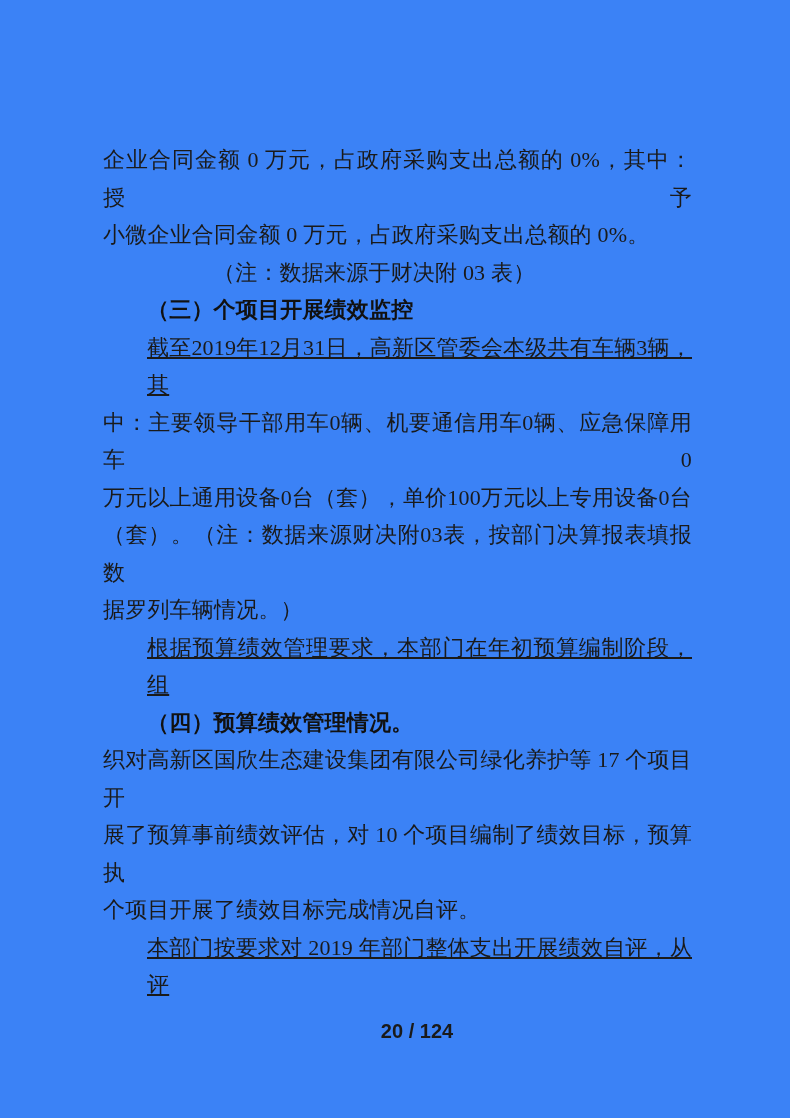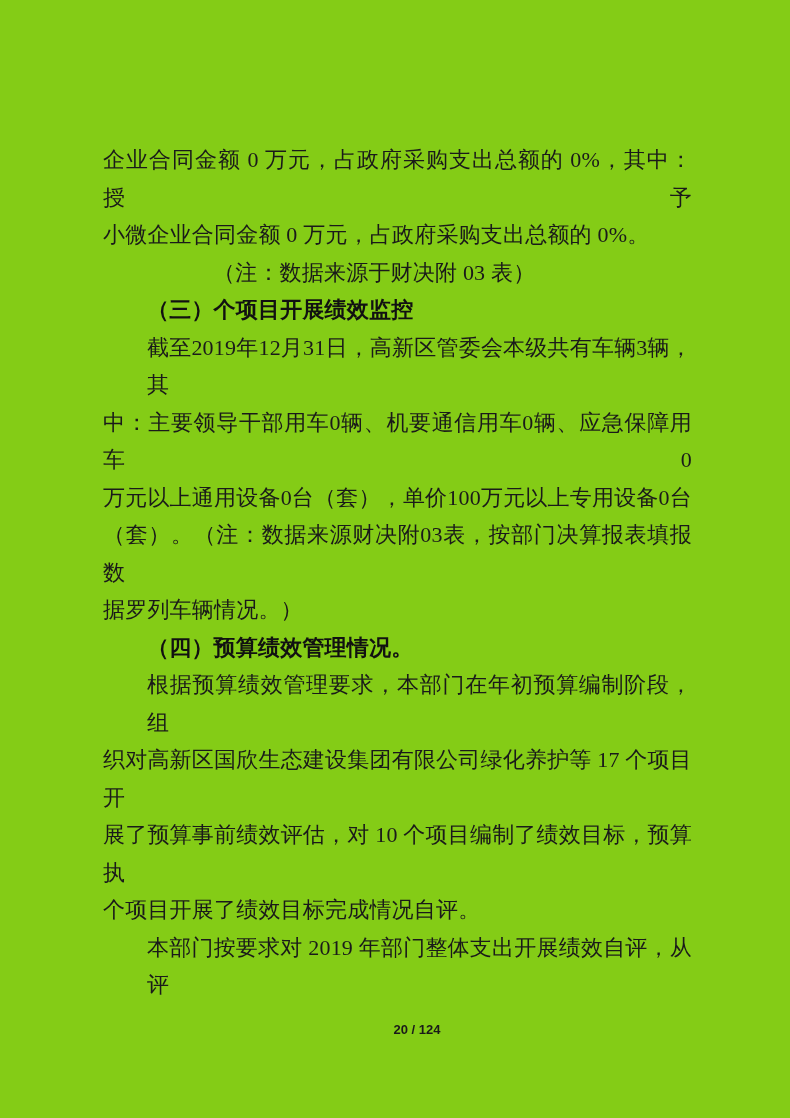--- a/index.html
+++ b/index.html
@@ -7,21 +7,21 @@
     width: 790px;
     height: 1118px;
     background: #ffffff;
     position: relative;
     overflow: hidden;
     font-family: "Liberation Serif", "DejaVu Serif", serif;
   }
   .page {
     position: absolute;
     inset: 0;
-    background: #84cc16;
+    background: #3b82f6;
   }
   .text-block {
     position: absolute;
     top: 141px;
     left: 103px;
     width: 589px;
   }
   .line {
     font-size: 22px;
     line-height: 37.5px;
@@ -30,20 +30,21 @@
     white-space: normal;
   }
   
   .full {
     text-align: justify;
     text-align-last: justify;
   }
   
   .indent2 {
     padding-left: 44px;
+    text-decoration: underline;
   }
   
   .note {
     padding-left: 110px;
     font-family: Liberation Serif, serif;
   }
   .heading {
     font-weight: bold;
     padding-left: 44px;
     color: #111111;
@@ -53,41 +54,41 @@
     top: 1020px;
     left: 0;
     width: 100%;
     box-sizing: border-box;
     padding-left: 44px; 
     text-align: center;
   }
   .page-num {
     font-family: "Liberation Sans", "DejaVu Sans", sans-serif;
     font-weight: bold;
-    font-size: 13px;
+    font-size: 20px;
     color: #1a1a1a;
   }
 </style>
 </head>
 <body>
 
 <div class="page">
 
   <div class="text-block">
     <div class="line full">企业合同金额 0 万元，占政府采购支出总额的 0%，其中：授予</div>
     <div class="line">小微企业合同金额 0 万元，占政府采购支出总额的 0%。</div>
     <div class="line note">（注：数据来源于财决附 03 表）</div>
     <div class="line heading">（三）个项目开展绩效监控</div>
     <div class="line indent2 full">截至2019年12月31日，高新区管委会本级共有车辆3辆，其</div>
     <div class="line full">中：主要领导干部用车0辆、机要通信用车0辆、应急保障用车0</div>
     <div class="line full">万元以上通用设备0台（套），单价100万元以上专用设备0台</div>
     <div class="line full">（套）。（注：数据来源财决附03表，按部门决算报表填报数</div>
     <div class="line">据罗列车辆情况。）</div>
+    <div class="line indent2 full">根据预算绩效管理要求，本部门在年初预算编制阶段，组</div>
     <div class="line heading">（四）预算绩效管理情况。</div>
-    <div class="line indent2 full">根据预算绩效管理要求，本部门在年初预算编制阶段，组</div>
     <div class="line full">织对高新区国欣生态建设集团有限公司绿化养护等 17 个项目开</div>
     <div class="line full">展了预算事前绩效评估，对 10 个项目编制了绩效目标，预算执</div>
     <div class="line">个项目开展了绩效目标完成情况自评。</div>
     <div class="line indent2 full">本部门按要求对 2019 年部门整体支出开展绩效自评，从评</div>
 
   </div>
 
   <div class="footer">
     <span class="page-num">20 / 124</span>
   </div>

